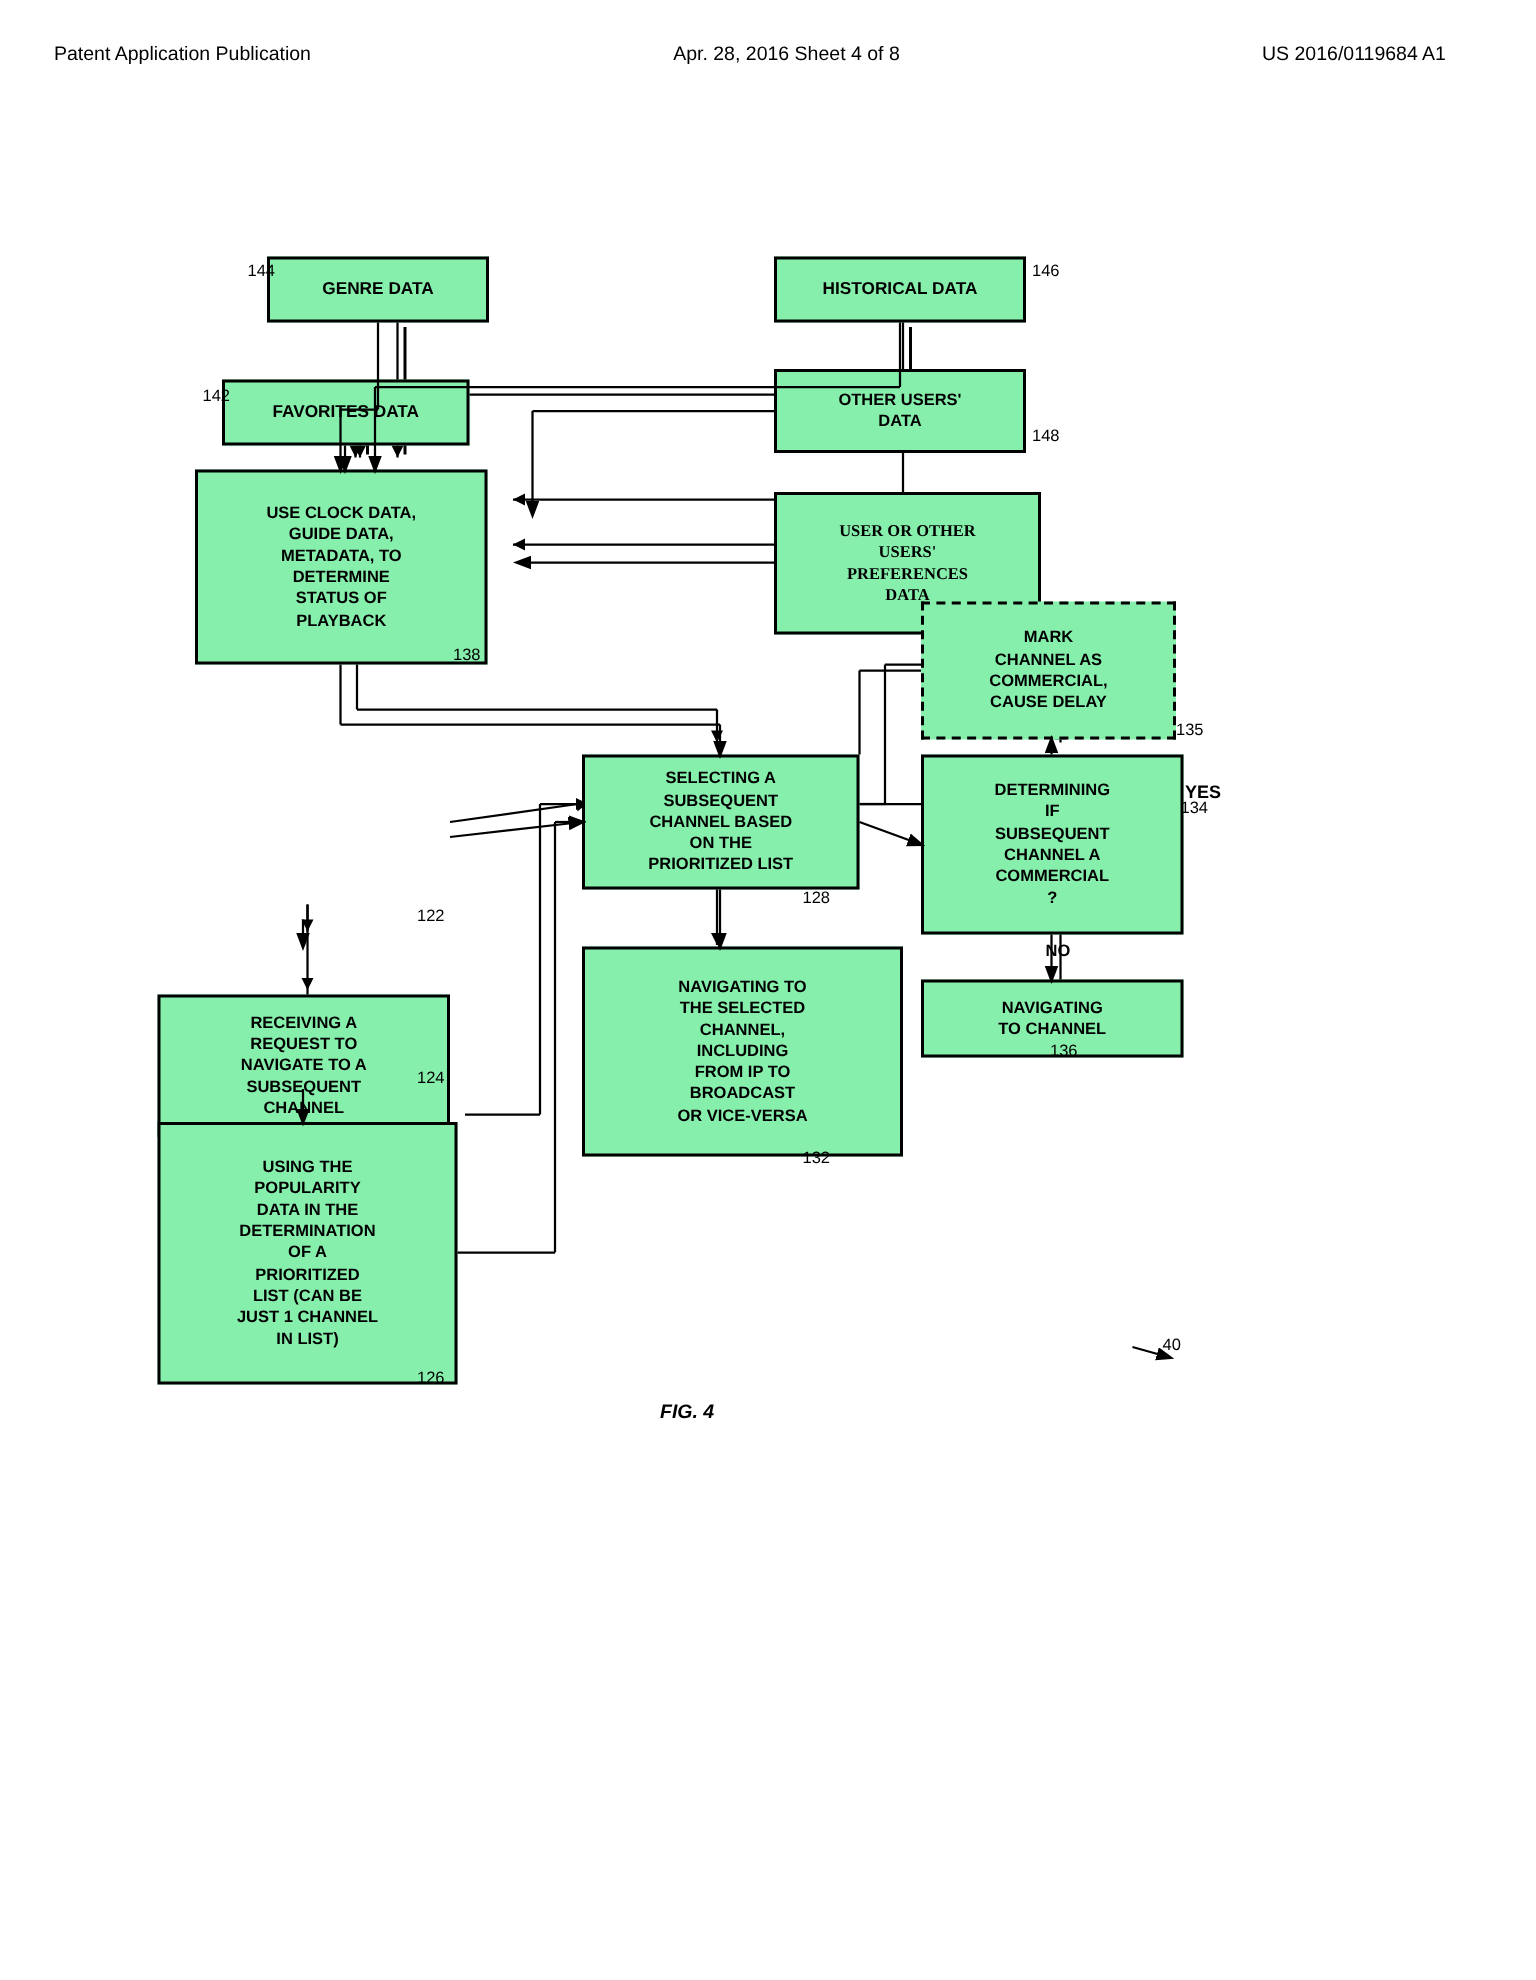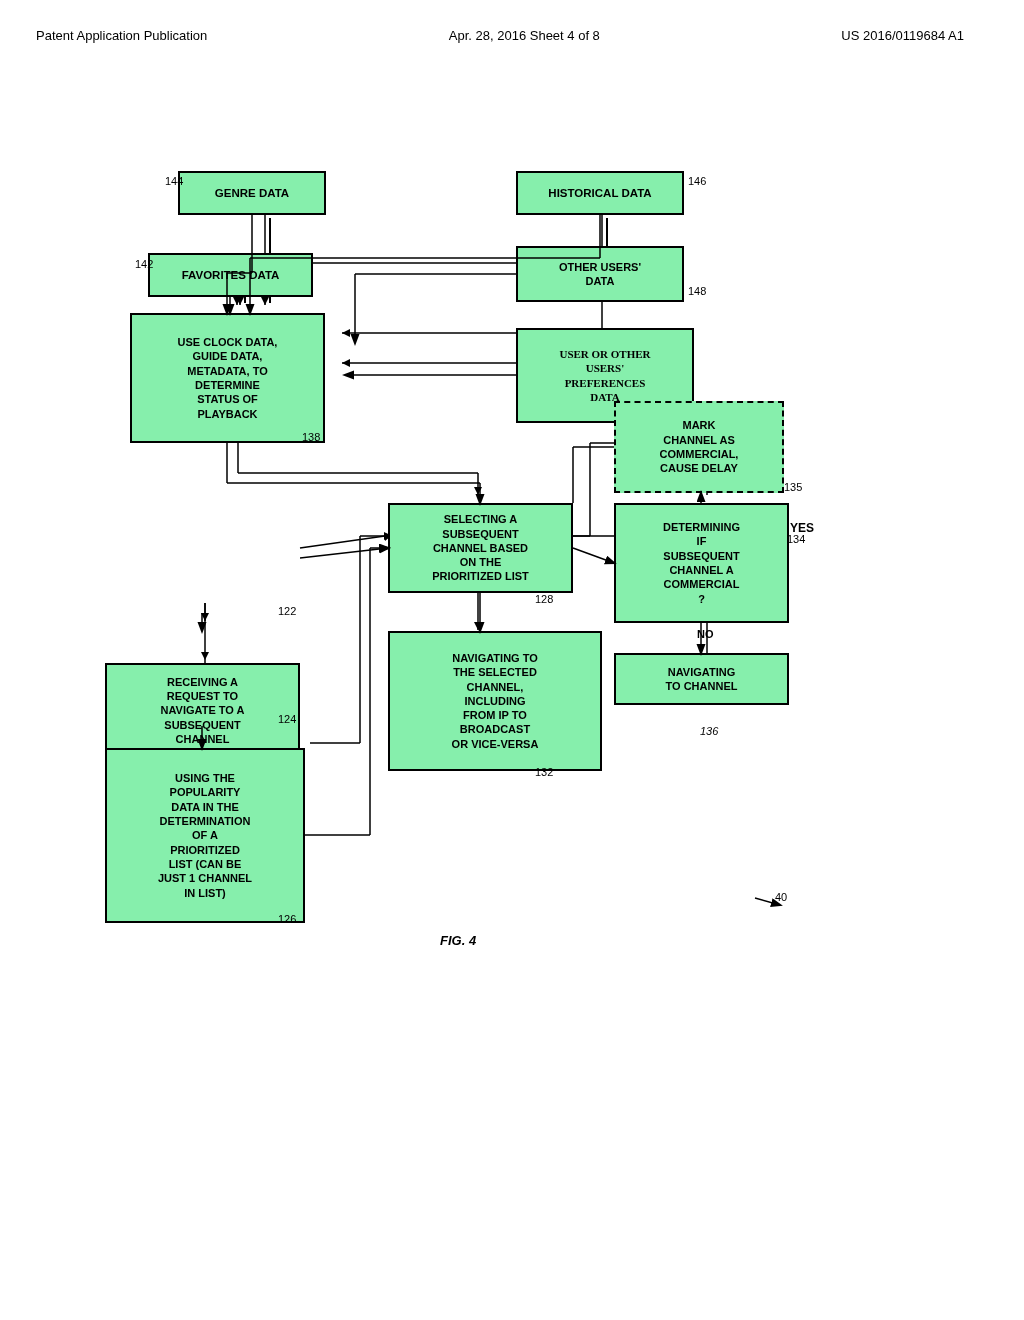--- a/index.html
+++ b/index.html
@@ -242,21 +242,21 @@
 FROM IP TO
 BROADCAST
 OR VICE-VERSA</span>
   </div>
   <span class="ref-label" style="left:535px; top:703px;">132</span>
 
   <div class="box" style="left:614px; top:590px; width:175px; height:52px; font-size:11px;">
     <span style="white-space:pre-line;">NAVIGATING
 TO CHANNEL</span>
   </div>
-  <span class="ref-label" style="left:700px; top:662px;font-style:italic;">136</span>
+  <span class="ref-label" style="left:700px; top:632px;">136</span>
 
   <div class="box" style="left:105px; top:685px; width:200px; height:175px; font-size:11px;">
     <span style="white-space:pre-line;">USING THE
 POPULARITY
 DATA IN THE
 DETERMINATION
 OF A
 PRIORITIZED
 LIST (CAN BE
 JUST 1 CHANNEL

